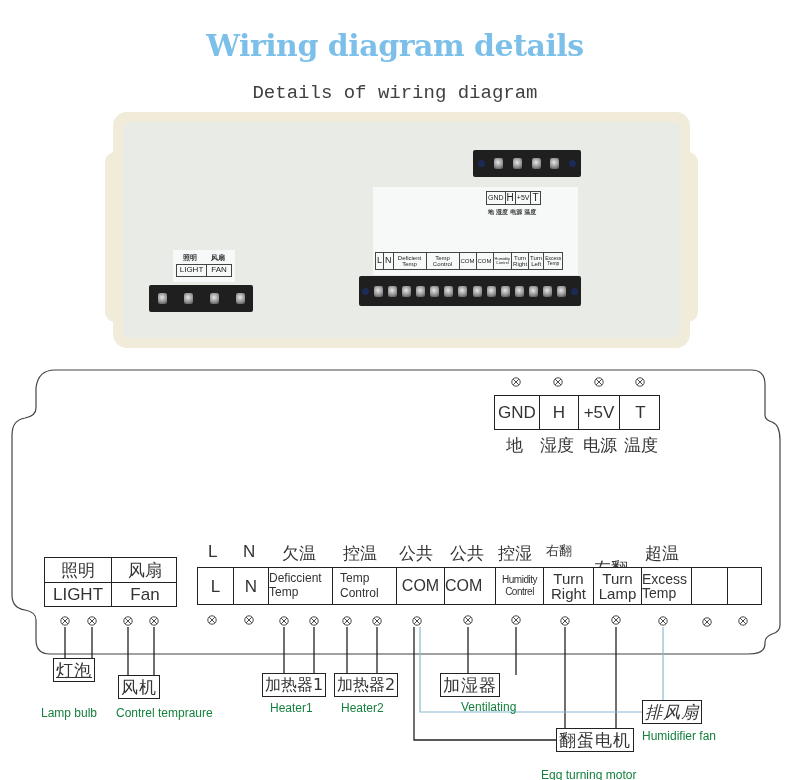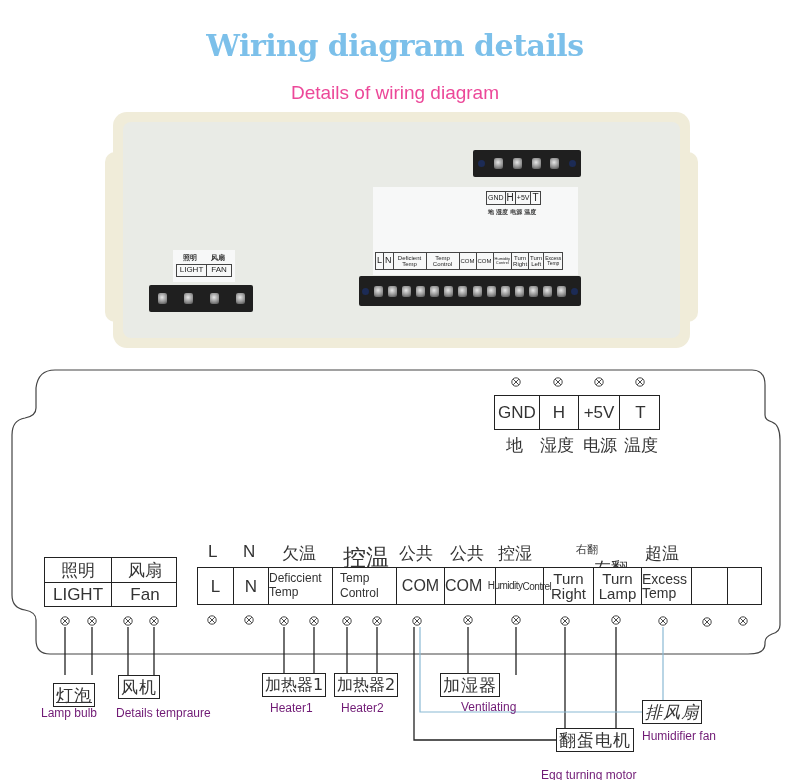--- a/index.html
+++ b/index.html
@@ -1,18 +1,18 @@
 <!DOCTYPE html>
 <html><head>
 <meta charset="utf-8">
 <style>
   html, body { margin:0; padding:0; background:#ffffff; }
   body { width:790px; height:780px; position:relative; overflow:hidden; font-family:"DejaVu Sans", sans-serif; }
   .title { position:absolute; top:28px; left:0; width:790px; text-align:center; font-family:"DejaVu Serif", serif; font-weight:bold; font-size:30px; color:#7cc0ea; letter-spacing:-0.5px; }
-  .subtitle { position:absolute; top:82px; left:0; width:790px; text-align:center; font-family:Liberation Sans, sans-serif; font-size:19px; color:#ec4899; }
+  .subtitle { position:absolute; top:82px; left:0; width:790px; text-align:center; font-family:Liberation Mono, monospace; font-size:19px; color:#404040; }
 
   
   .photo { position:absolute; left:113px; top:112px; width:577px; height:236px; background:#f0ecd9; border-radius:14px; }
   .photo .plate { position:absolute; left:10px; top:10px; right:10px; bottom:10px; background:#e9ebe6; border-radius:8px; }
   .photo .ear-l { position:absolute; left:-8px; top:40px; width:20px; height:170px; background:#f0ecd9; border-radius:10px 0 0 10px; }
   .photo .ear-r { position:absolute; right:-8px; top:40px; width:20px; height:170px; background:#f0ecd9; border-radius:0 10px 10px 0; }
   .label-card { position:absolute; background:#f7f8f8; }
   .mini-tbl { position:absolute; border-collapse:collapse; font-family:"Liberation Sans", sans-serif; color:#222; }
   .mini-tbl td { border:1px solid #444; text-align:center; padding:0 1px; line-height:1.05; }
   .tstrip { position:absolute; background:#1f1f1f; border-radius:2px; display:flex; align-items:center; justify-content:space-around; }
@@ -20,21 +20,21 @@
   .tstrip .endscrew { width:7px; height:7px; background:#1c2b55; border-radius:50%; }
   .cn-lbl { position:absolute; font-size:7px; color:#333; font-weight:bold; }
 
   
   svg.diag { position:absolute; left:0; top:0; }
   .box { position:absolute; border:1px solid #222; box-sizing:border-box; background:#fff; display:flex; align-items:center; justify-content:center; color:#333; font-family:"Liberation Sans", sans-serif; }
   .cell { position:absolute; top:0; height:100%; border-left:1px solid #222; box-sizing:border-box; display:flex; align-items:center; justify-content:center; text-align:center; color:#333; line-height:1; }
   .cell.first { border-left:none; }
   .txt { position:absolute; color:#333; white-space:nowrap; font-family:"Liberation Sans", sans-serif; }
   .cnbox { position:absolute; border:1.5px solid #222; background:#fff; font-size:17px; color:#333; padding:0 2px; height:22px; line-height:22px; letter-spacing:1px; box-sizing:content-box; }
-  .cap { position:absolute; font-size:12px; color:#701a75; font-family:"Liberation Sans", sans-serif; white-space:nowrap; }
+  .cap { position:absolute; font-size:12px; color:#15803d; font-family:"Liberation Sans", sans-serif; white-space:nowrap; }
   .term { position:absolute; width:10px; height:10px; margin-left:-5px; margin-top:-5px; }
 </style>
 </head>
 <body>
 
 <div class="title">Wiring diagram details</div>
 <div class="subtitle">Details of wiring diagram</div>
 
 <div class="photo">
   <div class="ear-l"></div>
@@ -176,25 +176,25 @@
   <div style="position:absolute;left:0;top:24px;width:100%;border-top:1px solid #222;"></div>
   <div class="cell first" style="left:0;width:66px;height:24px;font-size:17px;">照明</div>
   <div class="cell" style="left:66px;width:67px;height:24px;font-size:17px;">风扇</div>
   <div class="cell first" style="left:0;top:24px;width:66px;height:25px;font-size:17px;">LIGHT</div>
   <div class="cell" style="left:66px;top:24px;width:67px;height:25px;font-size:17px;">Fan</div>
 </div>
 
 <div class="txt" style="left:208px;top:542px;font-size:17px;">L</div>
 <div class="txt" style="left:243px;top:542px;font-size:17px;">N</div>
 <div class="txt" style="left:282px;top:542px;font-size:17px;">欠温</div>
-<div class="txt" style="left:343px;top:542px;font-size:23px;">控温</div>
+<div class="txt" style="left:343px;top:542px;font-size:17px;">控温</div>
 <div class="txt" style="left:399px;top:542px;font-size:17px;">公共</div>
 <div class="txt" style="left:450px;top:542px;font-size:17px;">公共</div>
 <div class="txt" style="left:498px;top:542px;font-size:17px;">控湿</div>
-<div class="txt" style="left:576px;top:542px;font-size:11px;">右翻</div>
+<div class="txt" style="left:546px;top:542px;font-size:13px;">右翻</div>
 <div class="txt" style="left:594px;top:542px;font-size:17px;margin-top:15px;">左翻</div>
 <div class="txt" style="left:645px;top:542px;font-size:17px;">超温</div>
 
 <div class="box" style="left:197px;top:567px;width:565px;height:38px;display:block;">
   <div class="cell first" style="left:0;width:35px;font-size:17px;">
       <span>L</span>
     </div>
   <div class="cell" style="left:35px;width:35px;font-size:17px;">
       <span>N</span>
     </div>
@@ -205,21 +205,21 @@
   <div class="cell" style="left:134px;width:64px;font-size:12px;flex-direction:column;align-items:flex-start;justify-content:flex-start;padding:4px 0 0 7px;">
       <span>Temp</span>
       <span style="margin-top:3px">Control</span>
     </div>
   <div class="cell" style="left:198px;width:48px;font-size:16px;">
       <span>COM</span>
     </div>
   <div class="cell" style="left:246px;width:51px;font-size:16px;justify-content:flex-start;">
       <span>COM</span>
     </div>
-  <div class="cell" style="left:297px;width:48px;font-size:10px;flex-direction:row;letter-spacing:-0.5px;">
+  <div class="cell" style="left:297px;width:48px;font-size:10px;flex-direction:column;letter-spacing:-0.5px;">
       <span>Humidity</span>
       <span style="margin-top:2px">Contrel</span>
     </div>
   <div class="cell" style="left:345px;width:50px;font-size:15px;flex-direction:column;">
       <span>Turn</span>
       <span>Right</span>
     </div>
   <div class="cell" style="left:395px;width:48px;font-size:15px;flex-direction:column;">
       <span>Turn</span>
       <span>Lamp</span>
@@ -298,25 +298,25 @@
   </svg>
 <svg class="term" style="left:707px;top:622px" viewBox="0 0 10 10">
     <circle cx="5" cy="5" r="4.2" fill="#fff" stroke="#333" stroke-width="0.9"></circle>
     <path d="M2.2 2.2L7.8 7.8M7.8 2.2L2.2 7.8" stroke="#333" stroke-width="0.9"></path>
   </svg>
 <svg class="term" style="left:743px;top:621px" viewBox="0 0 10 10">
     <circle cx="5" cy="5" r="4.2" fill="#fff" stroke="#333" stroke-width="0.9"></circle>
     <path d="M2.2 2.2L7.8 7.8M7.8 2.2L2.2 7.8" stroke="#333" stroke-width="0.9"></path>
   </svg>
 
-<div class="cnbox" style="left:53px;top:683px;text-decoration:underline;">灯泡</div>
+<div class="cnbox" style="left:53px;top:658px;text-decoration:underline;">灯泡</div>
 <div class="cap" style="left:41px;top:706px;">Lamp bulb</div>
 
 <div class="cnbox" style="left:118px;top:675px;">风机</div>
-<div class="cap" style="left:116px;top:706px;">Details tempraure</div>
+<div class="cap" style="left:116px;top:706px;">Contrel tempraure</div>
 
 <div class="cnbox" style="left:262px;top:673px;font-size:16px;letter-spacing:0;">加热器1</div>
 <div class="cap" style="left:270px;top:701px;">Heater1</div>
 
 <div class="cnbox" style="left:334px;top:673px;font-size:16px;letter-spacing:0;">加热器2</div>
 <div class="cap" style="left:341px;top:701px;">Heater2</div>
 
 <div class="cnbox" style="left:440px;top:673px;">加湿器</div>
 <div class="cap" style="left:461px;top:700px;">Ventilating</div>
 

